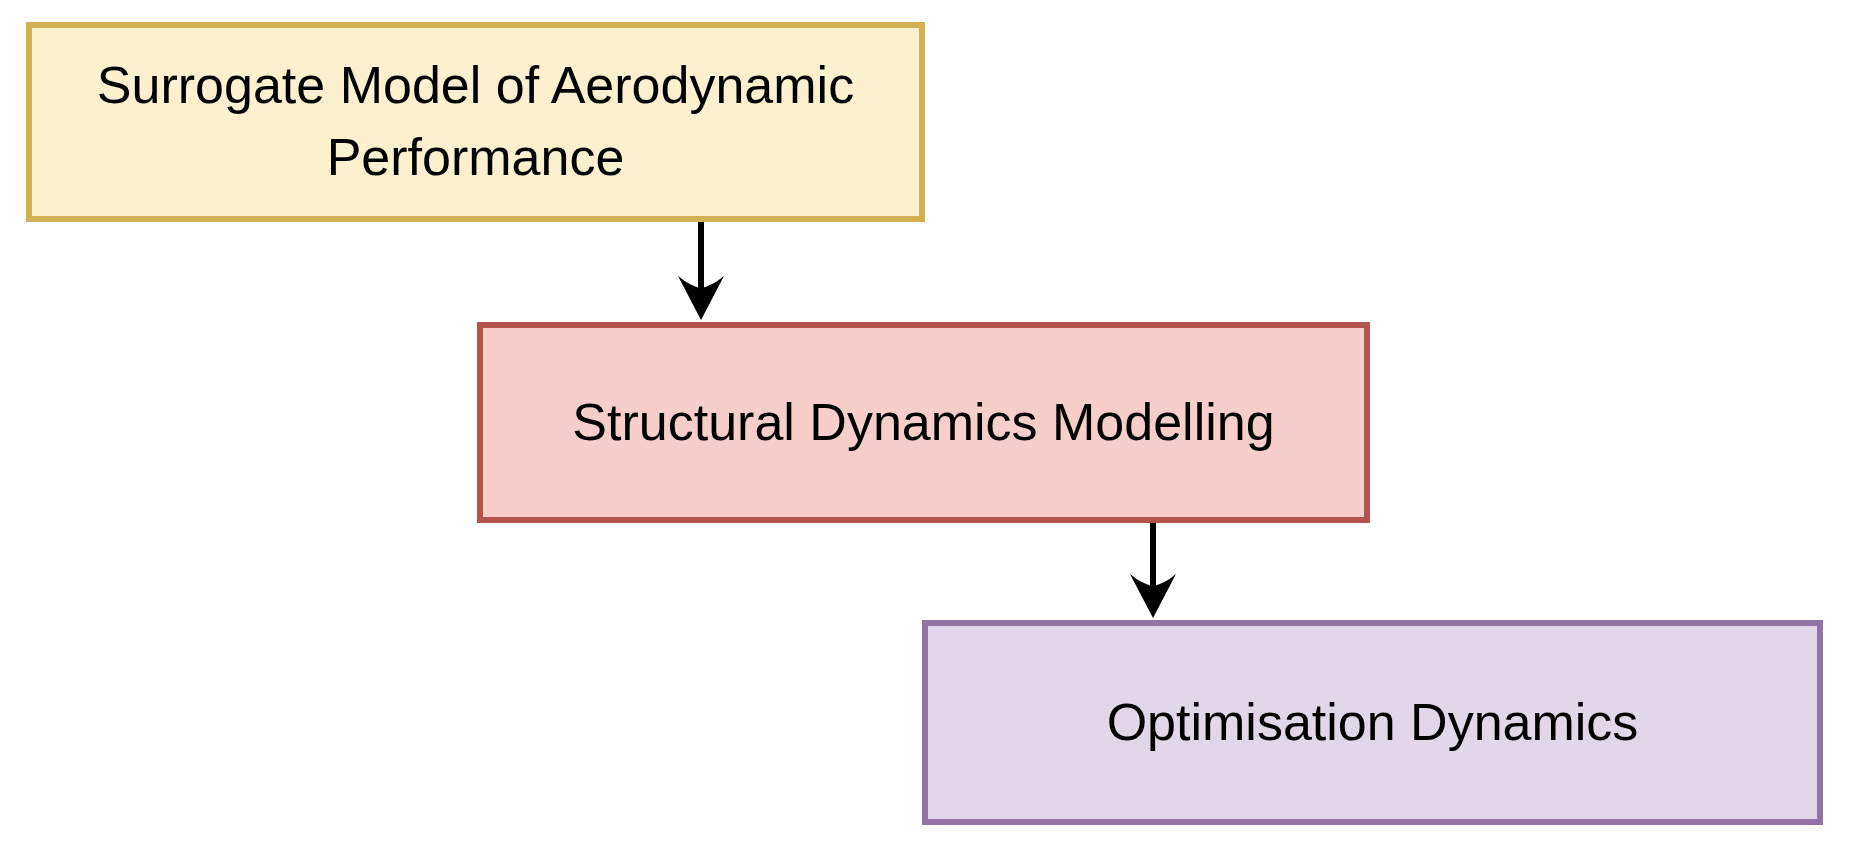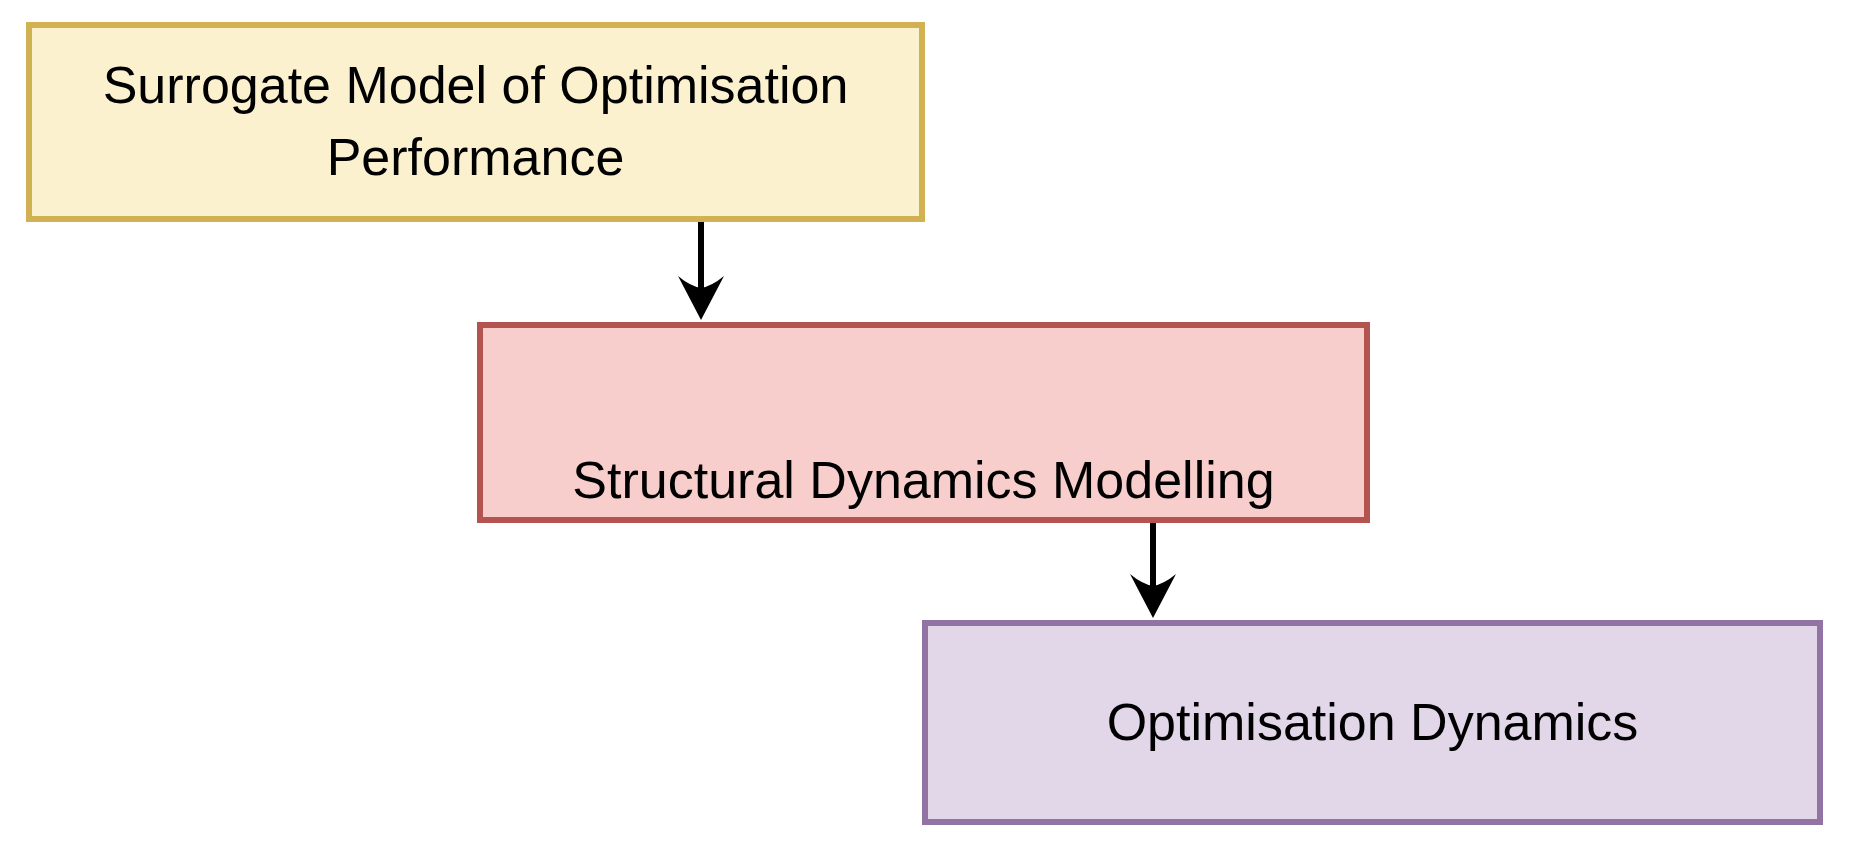--- a/index.html
+++ b/index.html
@@ -32,21 +32,20 @@
     left: 26px;
     top: 22px;
     width: 899px;
     height: 200px;
   }
   .node-structural {
     left: 477px;
     top: 322px;
     width: 893px;
     height: 201px;
-    align-items: flex-end;
   }
   .node-optimisation {
     left: 922px;
     top: 620px;
     width: 901px;
     height: 205px;
   }
   .edge {
     position: absolute;
     pointer-events: none;
@@ -59,21 +58,21 @@
     left: 1122px;
     top: 523px;
   }
 </style>
 </head>
 <body>
 
 <div class="canvas">
 
   <div class="node node-surrogate" style="background: rgb(251, 241, 206); border-color: rgb(210, 177, 82);">
-    <span>Surrogate Model of Optimisation Performance</span>
+    <span>Surrogate Model of Aerodynamic Performance</span>
   </div>
 
   <svg class="edge edge-1" width="62" height="100" viewBox="0 0 62 100">
     <rect x="28" y="0" width="6" height="72" fill="#000000"></rect>
     <path d="M 31 98 L 8 54 Q 20 64 31 66 Q 42 64 54 54 Z" fill="#000000"></path>
   </svg>
 
   <div class="node node-structural" style="background: rgb(247, 206, 203); border-color: rgb(180, 84, 80);">
     <span>Structural Dynamics Modelling</span>
   </div>

